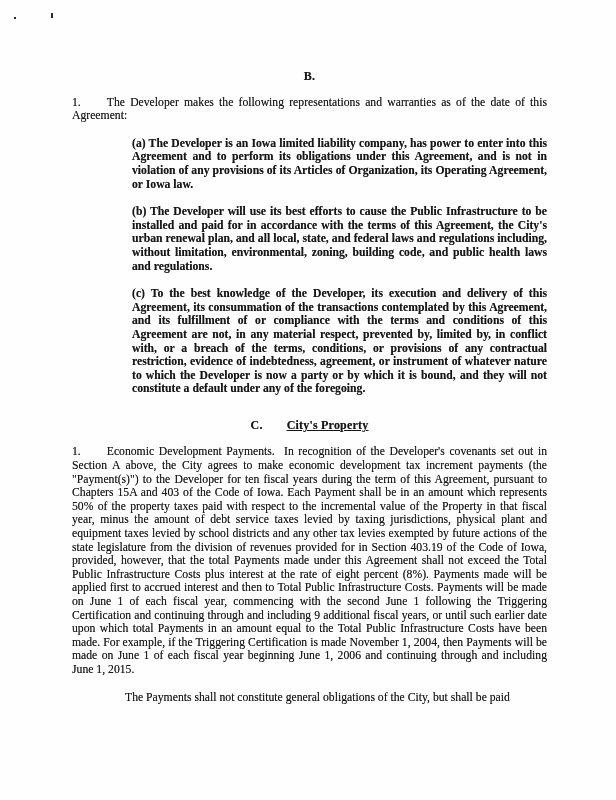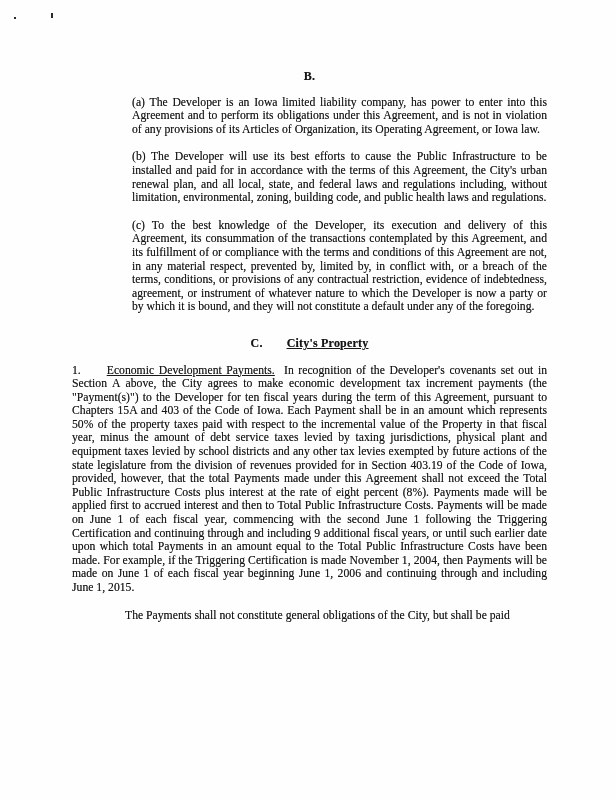--- a/index.html
+++ b/index.html
@@ -38,38 +38,40 @@
   .heading-c { margin-top: 23px; margin-bottom: 13px; }
 
   p { margin: 0; }
   .para { text-align: justify; margin-bottom: 14px; }
   .num-tab { display: inline-block; width: 26px; }
   .sub-para {
     margin-left: 60px;
     width: 415px;
     text-align: justify;
     margin-bottom: 14px;
+    font-weight: bold;
   }
-  .lead-underline { text-decoration: underline; }
+  .lead-underline { }
   .closing-para { text-indent: 53px; text-align: justify; margin-top: 4px; }
 </style>
 </head>
 <body>
 
 <div class="page">
 
   <div class="speck speck-dot"></div>
   <div class="speck speck-tick"></div>
 
   <div class="content">
 
     <div class="heading heading-b">
       <span class="letter">B.</span>
     </div>
 
+    <p class="para"><span>1.</span><span class="num-tab"></span><span>The Developer makes the following representations and warranties as of the date of this Agreement:</span></p>
 
     <p class="sub-para">(a) The Developer is an Iowa limited liability company, has power to enter into this Agreement and to perform its obligations under this Agreement, and is not in violation of any provisions of its Articles of Organization, its Operating Agreement, or Iowa law.</p>
 
     <p class="sub-para">(b) The Developer will use its best efforts to cause the Public Infrastructure to be installed and paid for in accordance with the terms of this Agreement, the City's urban renewal plan, and all local, state, and federal laws and regulations including, without limitation, environmental, zoning, building code, and public health laws and regulations.</p>
 
     <p class="sub-para">(c) To the best knowledge of the Developer, its execution and delivery of this Agreement, its consummation of the transactions contemplated by this Agreement, and its fulfillment of or compliance with the terms and conditions of this Agreement are not, in any material respect, prevented by, limited by, in conflict with, or a breach of the terms, conditions, or provisions of any contractual restriction, evidence of indebtedness, agreement, or instrument of whatever nature to which the Developer is now a party or by which it is bound, and they will not constitute a default under any of the foregoing.</p>
 
     <div class="heading heading-c">
       <span class="letter">C.</span>
       <span class="title">City's Property</span>

